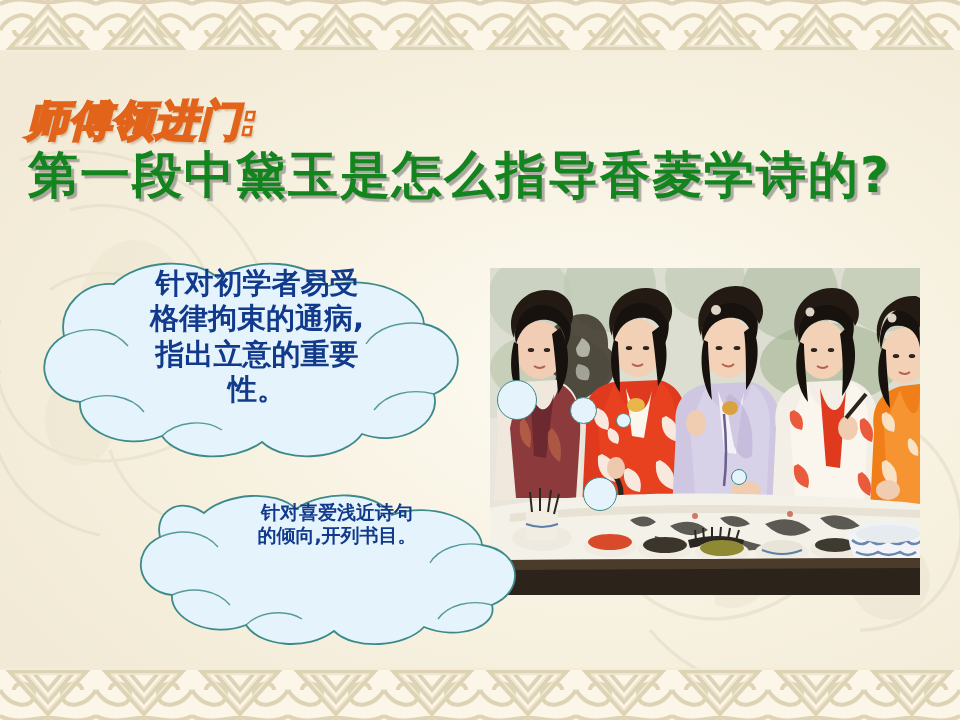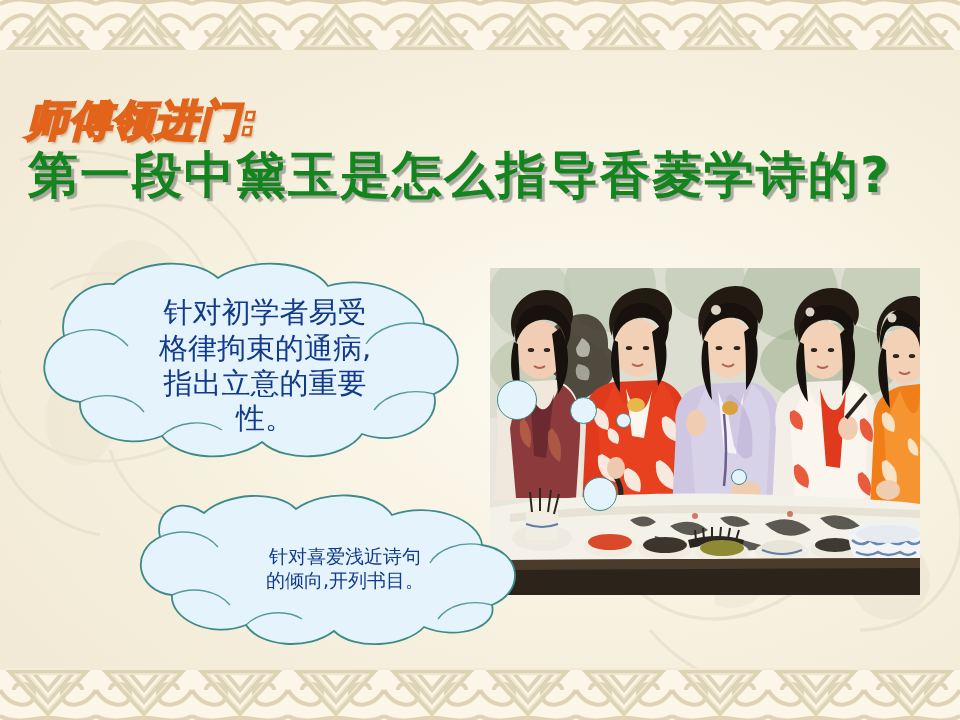--- a/index.html
+++ b/index.html
@@ -48,23 +48,23 @@
   .photo{
     position:absolute;left:490px;top:268px;width:430px;height:327px;
     overflow:hidden;background:#cfd6c8;
   }
   .photo svg{display:block;}
 
   
   .cloud{position:absolute;}
   .cloud svg{display:block;overflow:visible;}
   .cloud-text{
-    position:absolute;left:12px;top:0;width:100%;height:100%;
-    display:flex;flex-direction:column;align-items:center;justify-content:center;
-    color:#123A8C;font-weight:normal;line-height:1.22;
+    position:absolute;left:4px;top:0;width:100%;height:100%;
+    display:flex;flex-direction:column;align-items:center;
+    color:#123A8C;font-weight:bold;line-height:1.22;
     text-align:center;white-space:nowrap;pointer-events:none;
   }
   #cloud1{left:18px;top:262px;width:470px;height:200px;}
   #cloud1 .cloud-text{font-size:29px;padding-top:4px;}
   #cloud2{left:118px;top:495px;width:430px;height:135px;}
   #cloud2 .cloud-text{font-size:19px;padding-top:6px;}
 
   .tail{position:absolute;border-radius:50%;
         background:#E4F3FC;border:1.6px solid #3E8A8A;}
 </style>

